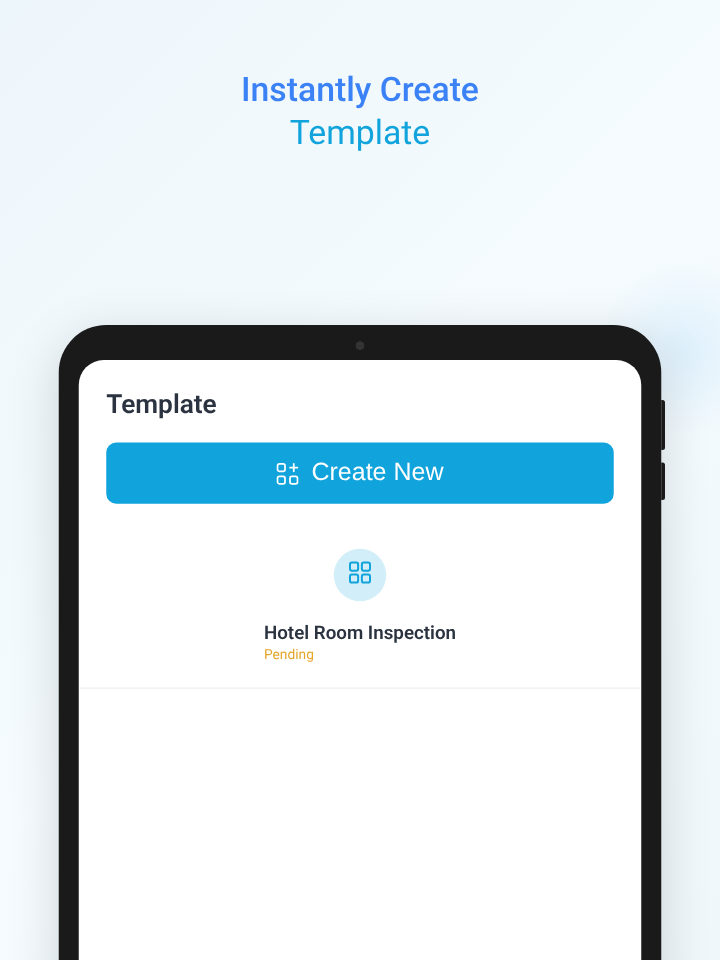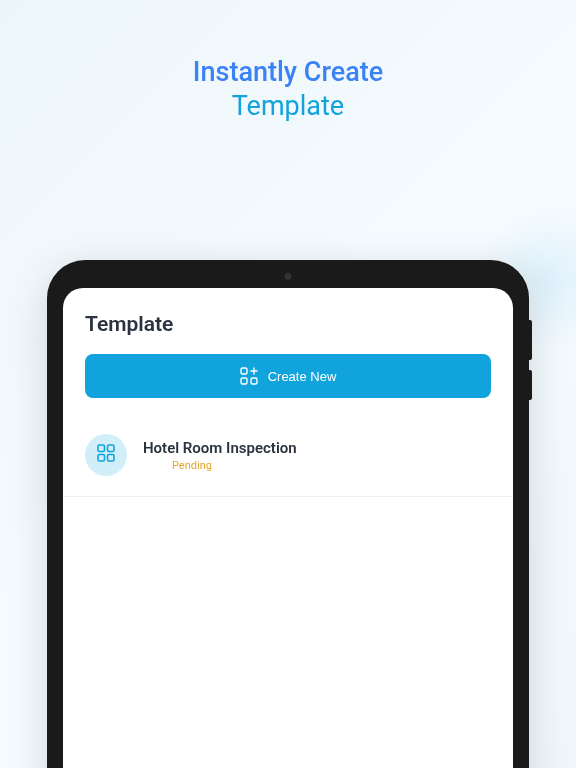--- a/index.html
+++ b/index.html
@@ -134,34 +134,35 @@
       width: 18px;
       height: 18px;
       display: flex;
       flex-wrap: wrap;
       gap: 2px;
       position: relative;
     }
     
     .create-button-label {
       color: #ffffff;
-      font-size: 13px;
+      font-size: 20px;
       font-weight: 500;
     }
     
     .template-item {
       display: flex;
       align-items: center;
       gap: 16px;
       padding-bottom: 20px;
       border-bottom: 1px solid #eceff3;
       margin-left: -22px;
       margin-right: -22px;
       padding-left: 22px;
       padding-right: 22px;
+      flex-direction: column;
     }
     
     .template-icon-wrap {
       width: 42px;
       height: 42px;
       background: #d2eef9;
       border-radius: 50%;
       display: flex;
       align-items: center;
       justify-content: center;
@@ -175,21 +176,20 @@
     .template-name {
       font-size: 15px;
       font-weight: 600;
       color: #2b3340;
     }
     
     .template-status {
       font-size: 11px;
       color: #e5a52b;
       margin-top: 2px;
-      margin-left: 29px;
     }
   </style>
 </head>
 <body>
 
 <div class="bg-circle"></div>
 
 <div class="hero">
   <div class="hero-line1">Instantly Create</div>
   <div class="hero-line2">Template</div>

